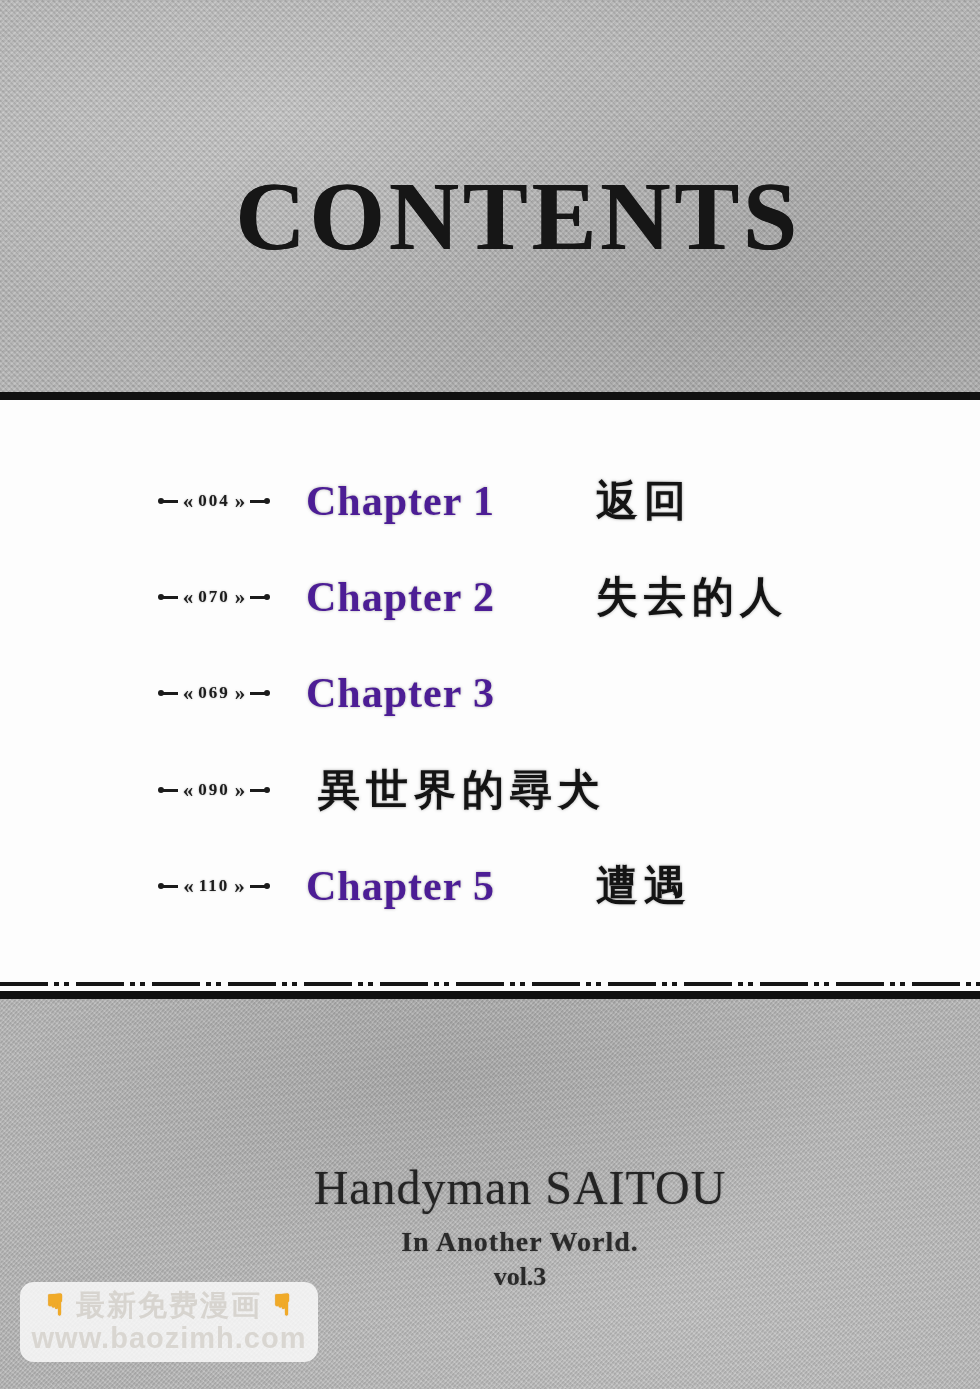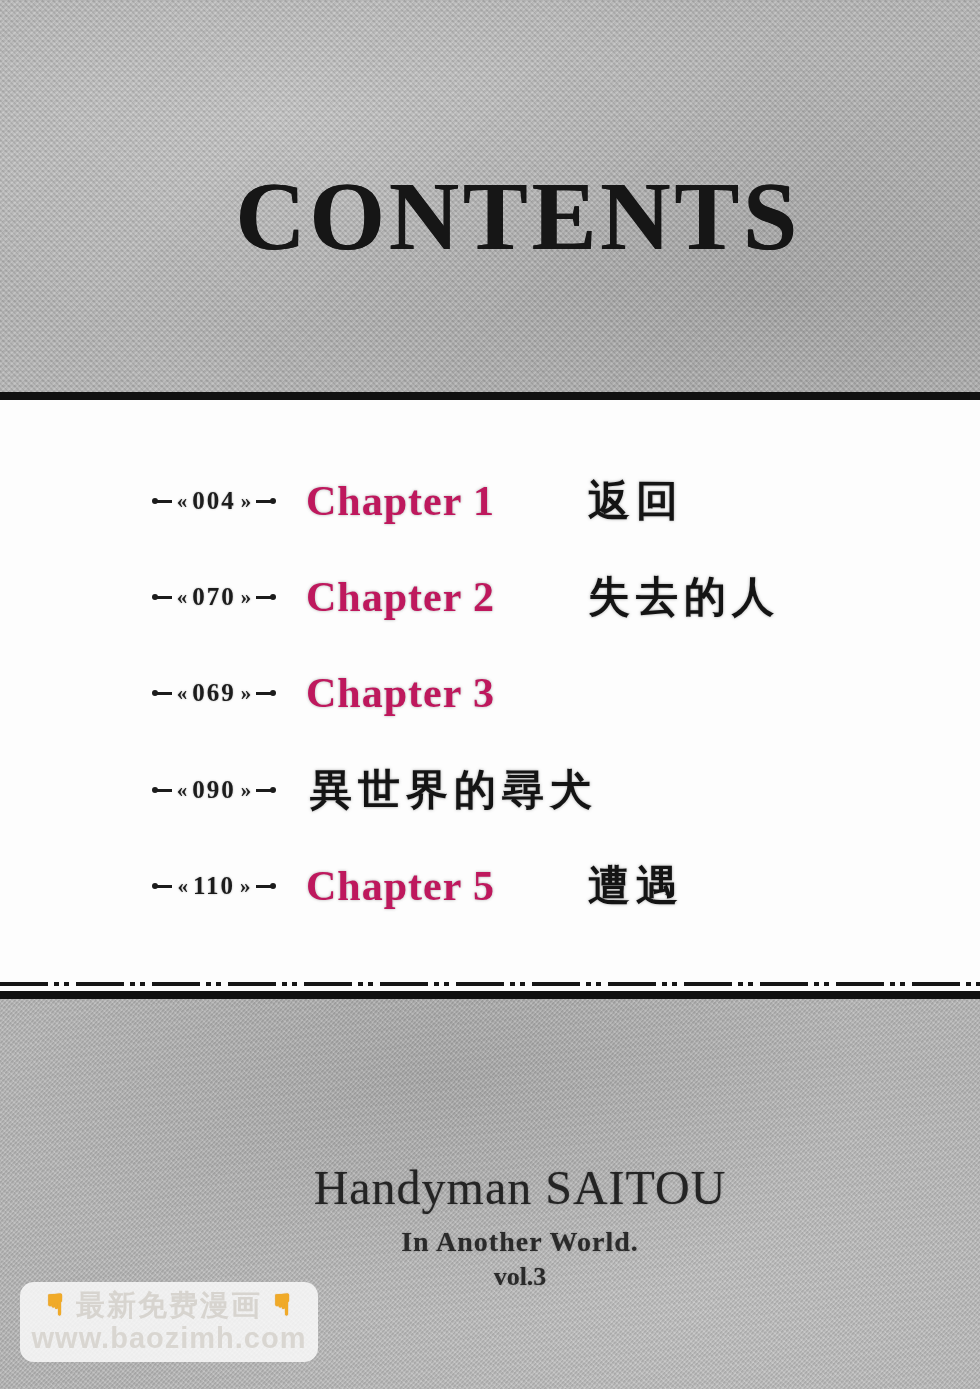--- a/index.html
+++ b/index.html
@@ -44,32 +44,32 @@
     font-weight:600;text-shadow:.6px 0 0 #161616;
   }
   
   .toc{position:absolute;top:400px;left:0;width:980px;height:599px;background:#fdfdfd;}
   .toc-row{position:absolute;left:150px;height:58px;display:flex;align-items:center;}
   .marker{
     width:128px;display:flex;align-items:center;justify-content:center;gap:4px;
     color:#1c1c1c;font-size:24px;font-weight:bold;
     text-shadow:0 0 2px rgba(70,70,70,.45);
   }
-  .marker .pnum{letter-spacing:2px;font-size:25px;}
+  .marker .pnum{letter-spacing:2px;font-size:17px;}
   .marker .gmt{font-size:21px;padding:0 1px;}
   .tick{position:relative;width:15px;height:3px;background:#1c1c1c;display:inline-block;flex:none;}
   .tick::after{content:'';position:absolute;top:-1.5px;width:6px;height:6px;border-radius:50%;background:#1c1c1c;}
   .tick-l::after{left:-5px;}
   .tick-r::after{right:-5px;}
   .chapter-name{
-    margin-left:28px;width:250px;font-size:42px;color:#be185d;font-weight:bold;
+    margin-left:28px;width:250px;font-size:42px;color:#4c1d95;font-weight:bold;
     letter-spacing:1px;text-shadow:0 0 3px rgba(80,80,80,.45);white-space:nowrap;
   }
   .chapter-sub{
-    margin-left:32px;font-size:42px;color:#141414;font-weight:bold;
+    margin-left:40px;font-size:42px;color:#141414;font-weight:bold;
     letter-spacing:6px;text-shadow:0 0 3px rgba(80,80,80,.5);white-space:nowrap;
   }
   
   .series-title{
     position:absolute;top:1160px;left:0;right:0;text-align:center;transform:translateX(30px);
     font-size:48px;color:#242424;letter-spacing:1px;font-weight:500;
     text-shadow:0 0 2px rgba(60,60,60,.5);
   }
   .series-subtitle{
     position:absolute;top:1226px;left:0;right:0;text-align:center;transform:translateX(30px);

